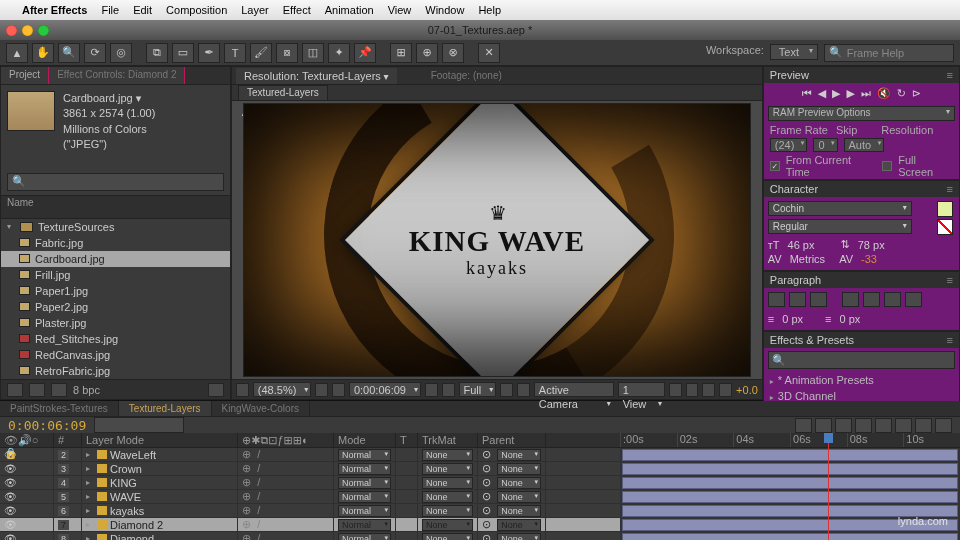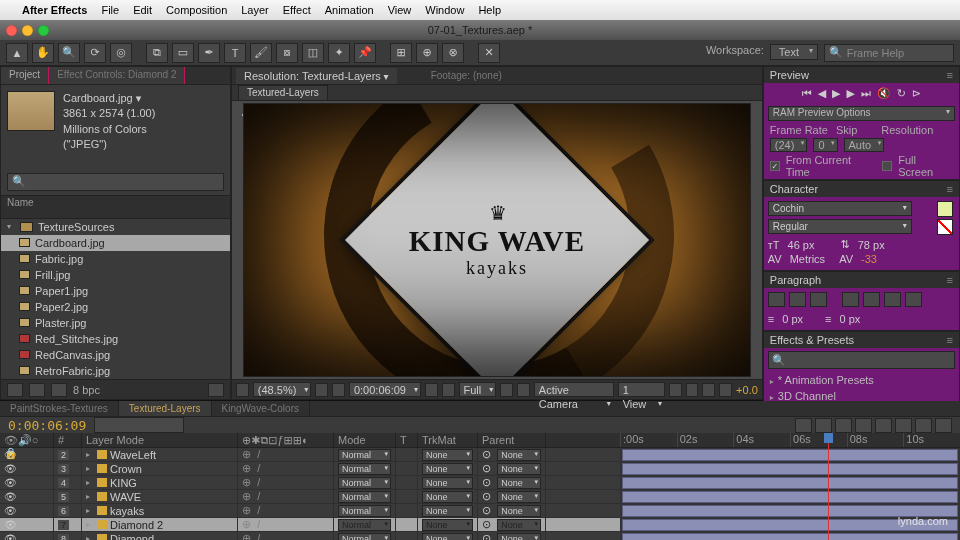--- a/index.html
+++ b/index.html
@@ -195,27 +195,27 @@
         <span>🔍</span>
       </div>
     <div class="phead">Name</div>
     <div class="plist">
       <div class="prow folder">
           <span class="tw">▾</span>
           <span class="ficon folder"></span>
           <span>TextureSources</span>
         </div>
       <div id="plist-items">
+          <div class="prow">
+            <span class="ficon"></span>
+            <span>Fabric.jpg</span>
+          </div>
           <div class="prow sel">
             <span class="ficon"></span>
             <span>Cardboard.jpg</span>
-          </div>
-          <div class="prow">
-            <span class="ficon"></span>
-            <span>Fabric.jpg</span>
           </div>
           <div class="prow">
             <span class="ficon"></span>
             <span>Frill.jpg</span>
           </div>
           <div class="prow">
             <span class="ficon"></span>
             <span>Paper1.jpg</span>
           </div>
           <div class="prow">

